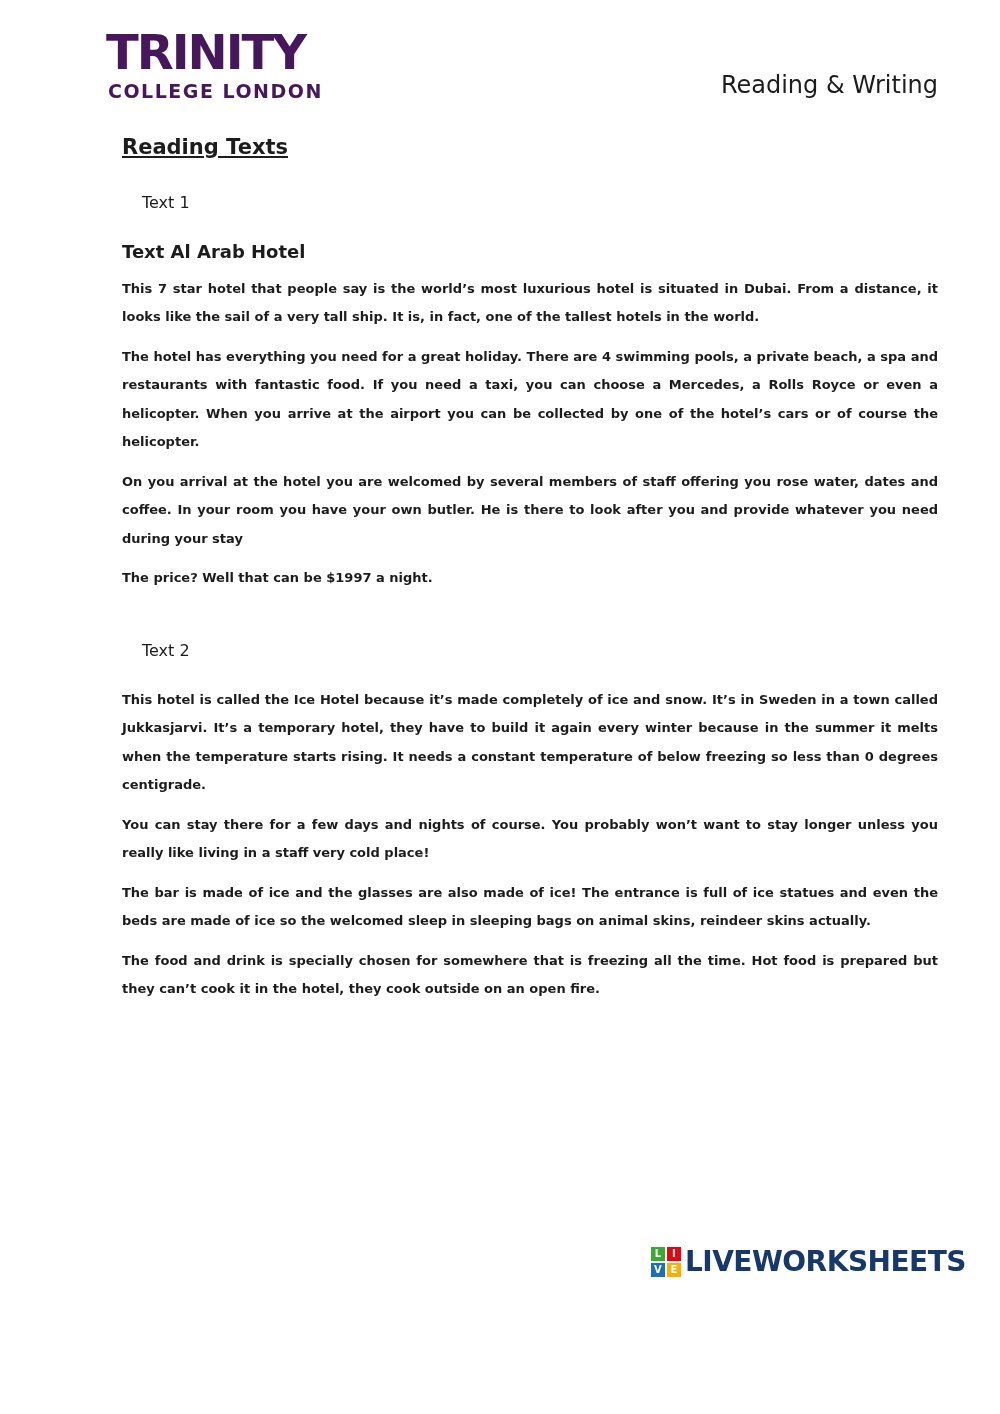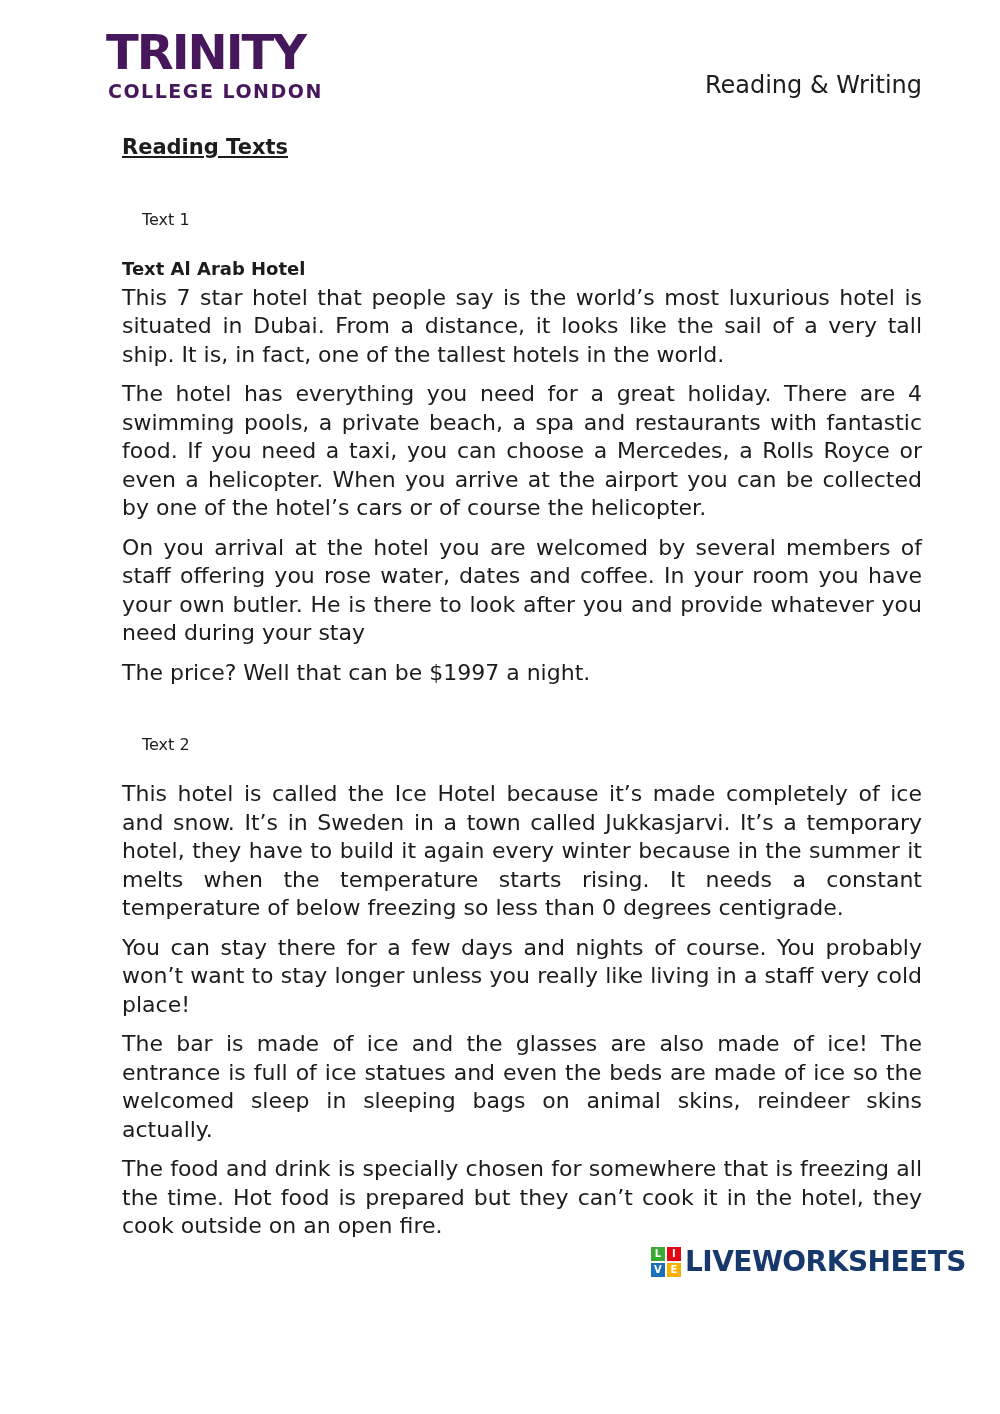--- a/index.html
+++ b/index.html
@@ -6,21 +6,21 @@
   html, body { background: #ffffff; }
   body {
     width: 1000px; height: 1414px;
     font-family: "DejaVu Sans", "Liberation Sans", sans-serif;
     color: #1c1c1c;
     position: relative;
     overflow: hidden;
   }
   .page {
     width: 1000px; height: 1290px;
-    padding: 28px 78px 0 122px;
+    padding: 28px 62px 0 122px;
     position: relative;
   }
 
   
   header {
     display: flex; justify-content: space-between; align-items: flex-end;
     margin-bottom: 34px;
   }
   .logo { margin-left: -16px; line-height: 1; }
   .logo-title {
@@ -31,33 +31,34 @@
     font-size: 19px; font-weight: bold; color: #47175c;
     letter-spacing: 1.5px; margin-top: 6px; padding-left: 2px;
   }
   .header-right {
     font-size: 24px; color: #1c1c1c; padding-bottom: 2px;
   }
 
   
   h1.doc-title {
     font-size: 21px; font-weight: bold; text-decoration: underline;
-    margin-bottom: 51px;
+    margin-bottom: 34px;
   }
   h2.text-label {
     font-size: 16px; font-weight: normal; margin-bottom: 26px; margin-left: 20px;
   }
   h3.text-heading {
     font-size: 18px; font-weight: bold; margin: 0;
     line-height: 28.5px;
   }
   p.para {
-    font-size: 22px; line-height: 28.5px;
+    font-size: 13px; line-height: 28.5px;
     text-align: justify;
-    margin: 0 0 11px 0;
+    margin: 8px 0 11px 0;
+    font-weight: bold;
   }
   p.para:last-child { margin-bottom: 0; }
   section.text-block + section.text-block { margin-top: 48px; }
 
   
   footer {
     position: absolute; right: 34px; bottom: 12px;
     display: flex; align-items: center; gap: 4px;
   }
   .lw-grid {

